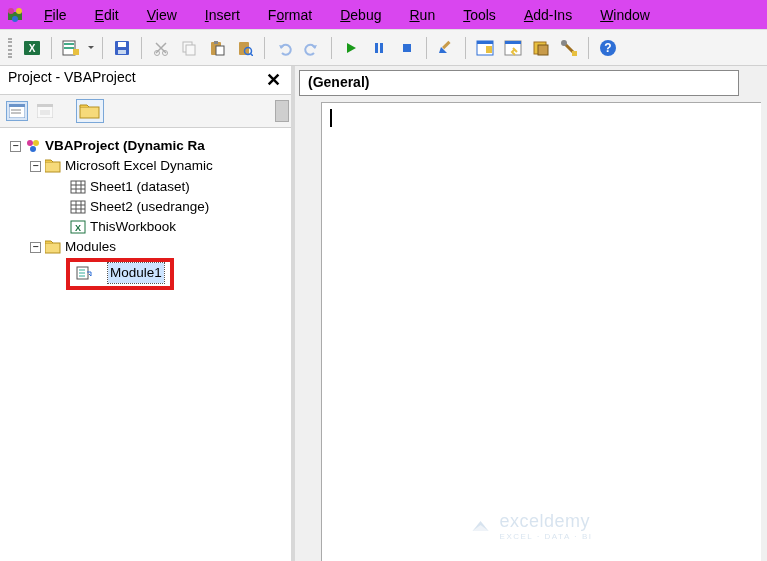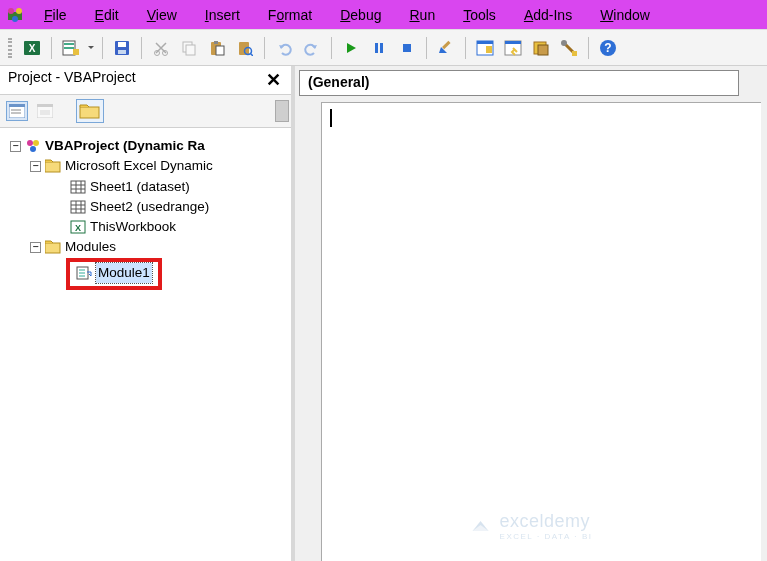--- a/index.html
+++ b/index.html
@@ -137,21 +137,21 @@
   .tree-label.selected {
     background: #cce4ff;
     outline: 1px dotted #555;
     padding: 0 2px;
   }
   .highlight-box {
     border: 4px solid #e21a1a;
     padding: 1px 6px 3px 6px;
     display: inline-flex;
     align-items: center;
-    gap: 4px;
+    gap: 16px;
   }
   .code-pane {
     flex: 1;
     background: #f0f0f0;
     position: relative;
     padding-left: 4px;
     padding-top: 4px;
   }
   .proc-dd {
     width: 440px;

